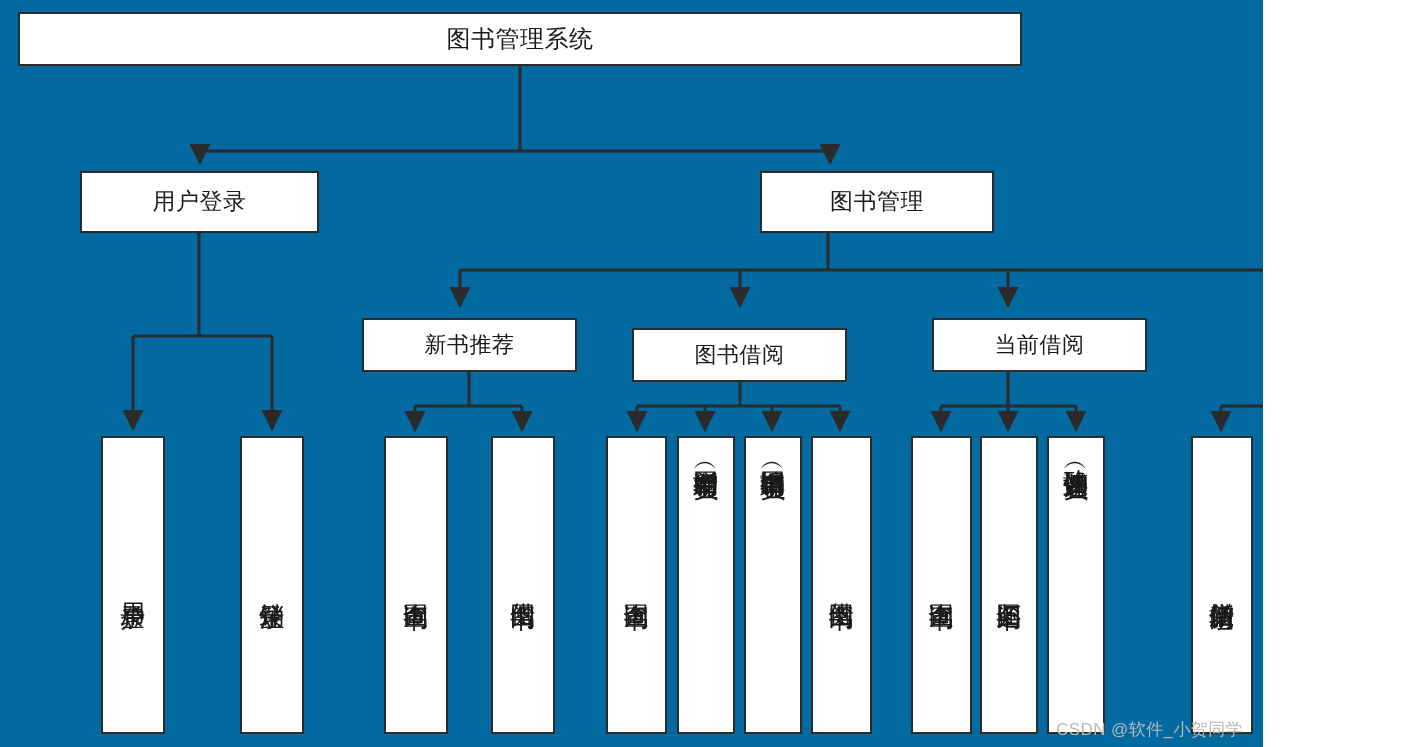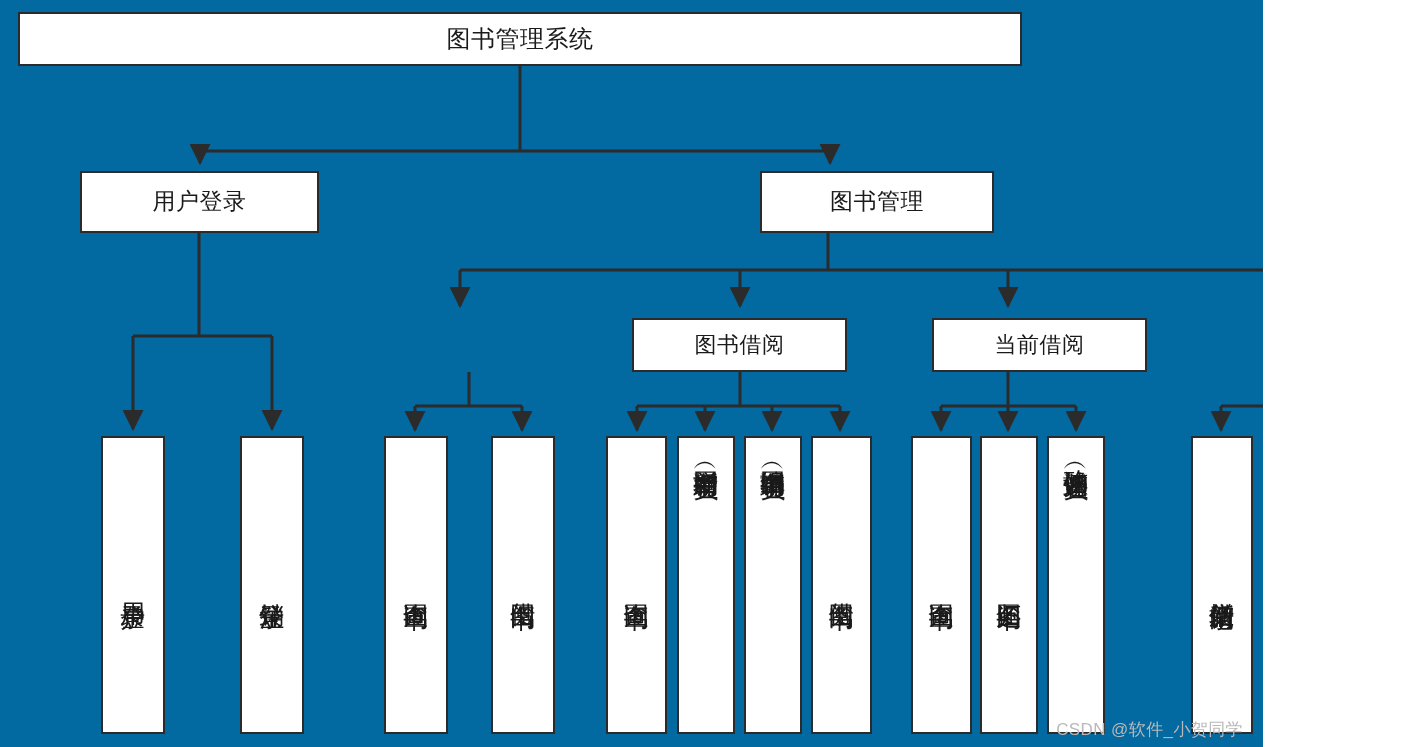--- a/index.html
+++ b/index.html
@@ -128,21 +128,24 @@
     <span class="label">图书管理系统</span>
   </div>
 
   <div class="node node-l2" style="left:80px; top:171px; width:239px; height:62px;">
     <span class="label">用户登录</span>
   </div>
   <div class="node node-l2" style="left:712px; top:171px; width:234px; height:62px;margin-left:48px;">
     <span class="label">图书管理</span>
   </div>
 
-  <div class="node node-l3" style="left:632px; top:318px; width:215px; height:54px;">
+  <div class="node node-l3" style="left:362px; top:318px; width:215px; height:54px;">
+    <span class="label">新书推荐</span>
+  </div>
+  <div class="node node-l3" style="left:632px; top:328px; width:215px; height:54px;">
     <span class="label">图书借阅</span>
   </div>
   <div class="node node-l3" style="left:932px; top:318px; width:215px; height:54px;">
     <span class="label">当前借阅</span>
   </div>
 
   <div class="node node-leaf center-v" style="left:101px; top:436px; width:64px; height:298px;">
     <span class="label">用户登录</span>
   </div>
   <div class="node node-leaf center-v" style="left:240px; top:436px; width:64px; height:298px;">

